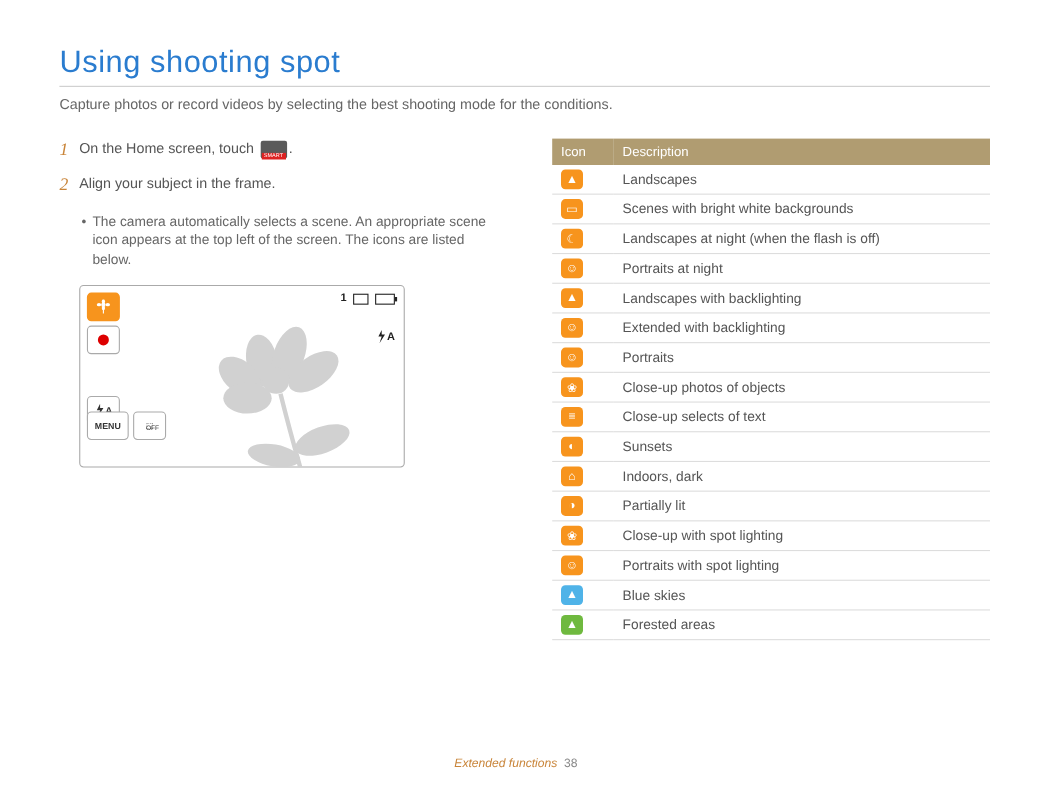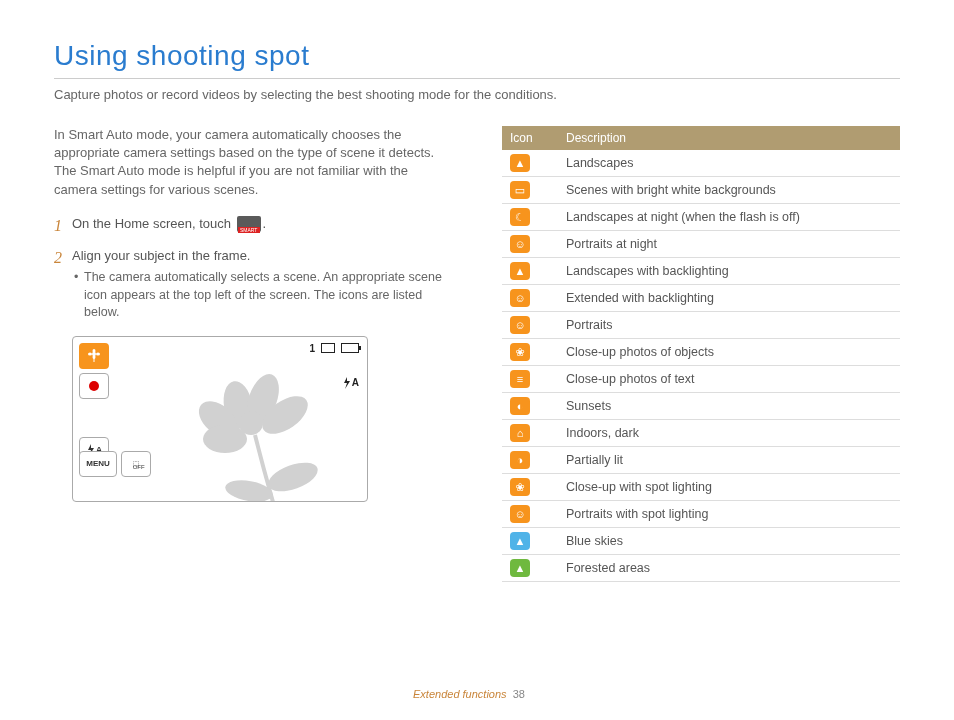--- a/index.html
+++ b/index.html
@@ -87,21 +87,21 @@
     left: 1px;
     right: 1px;
     font-size: 5px;
     color: #fff;
     background: #d22;
     text-align: center;
     line-height: 6px;
   }
   .substep {
     list-style: none;
-    margin-top: 4px;
+    margin-top: 16px;
   }
   .substep li {
     position: relative;
     padding-left: 12px;
     font-size: 12.5px;
     color: #666;
     line-height: 1.4;
   }
   .substep li::before {
     content: "•";
@@ -242,21 +242,20 @@
 </style>
 </head>
 <body>
 
 <h1 class="page-title">Using shooting spot</h1>
 <hr class="title-rule">
 <p class="intro">Capture photos or record videos by selecting the best shooting mode for the conditions.</p>
 
 <div class="two-col">
   <div class="left">
-    <p class="section-desc">In Smart Auto mode, your camera automatically chooses the appropriate camera settings based on the type of scene it detects. The Smart Auto mode is helpful if you are not familiar with the camera settings for various scenes.</p>
 
     <ol class="steps">
       <li class="step">
         <span class="step-num">1</span>
         <span class="step-body">
           <span>On the Home screen, touch </span><span class="inline-icon"></span><span>.</span>
         </span>
       </li>
       <li class="step">
         <span class="step-num">2</span>
@@ -361,21 +360,21 @@
           <tr>
             <td><span class="mode-icon" style="background: rgb(247, 148, 29);">☺</span></td>
             <td>Portraits</td>
           </tr>
           <tr>
             <td><span class="mode-icon" style="background: rgb(247, 148, 29);">❀</span></td>
             <td>Close-up photos of objects</td>
           </tr>
           <tr>
             <td><span class="mode-icon" style="background: rgb(247, 148, 29);">≡</span></td>
-            <td>Close-up photos of text</td>
+            <td>Close-up selects of text</td>
           </tr>
           <tr>
             <td><span class="mode-icon" style="background: rgb(247, 148, 29);">◐</span></td>
             <td>Sunsets</td>
           </tr>
           <tr>
             <td><span class="mode-icon" style="background: rgb(247, 148, 29);">⌂</span></td>
             <td>Indoors, dark</td>
           </tr>
           <tr>

